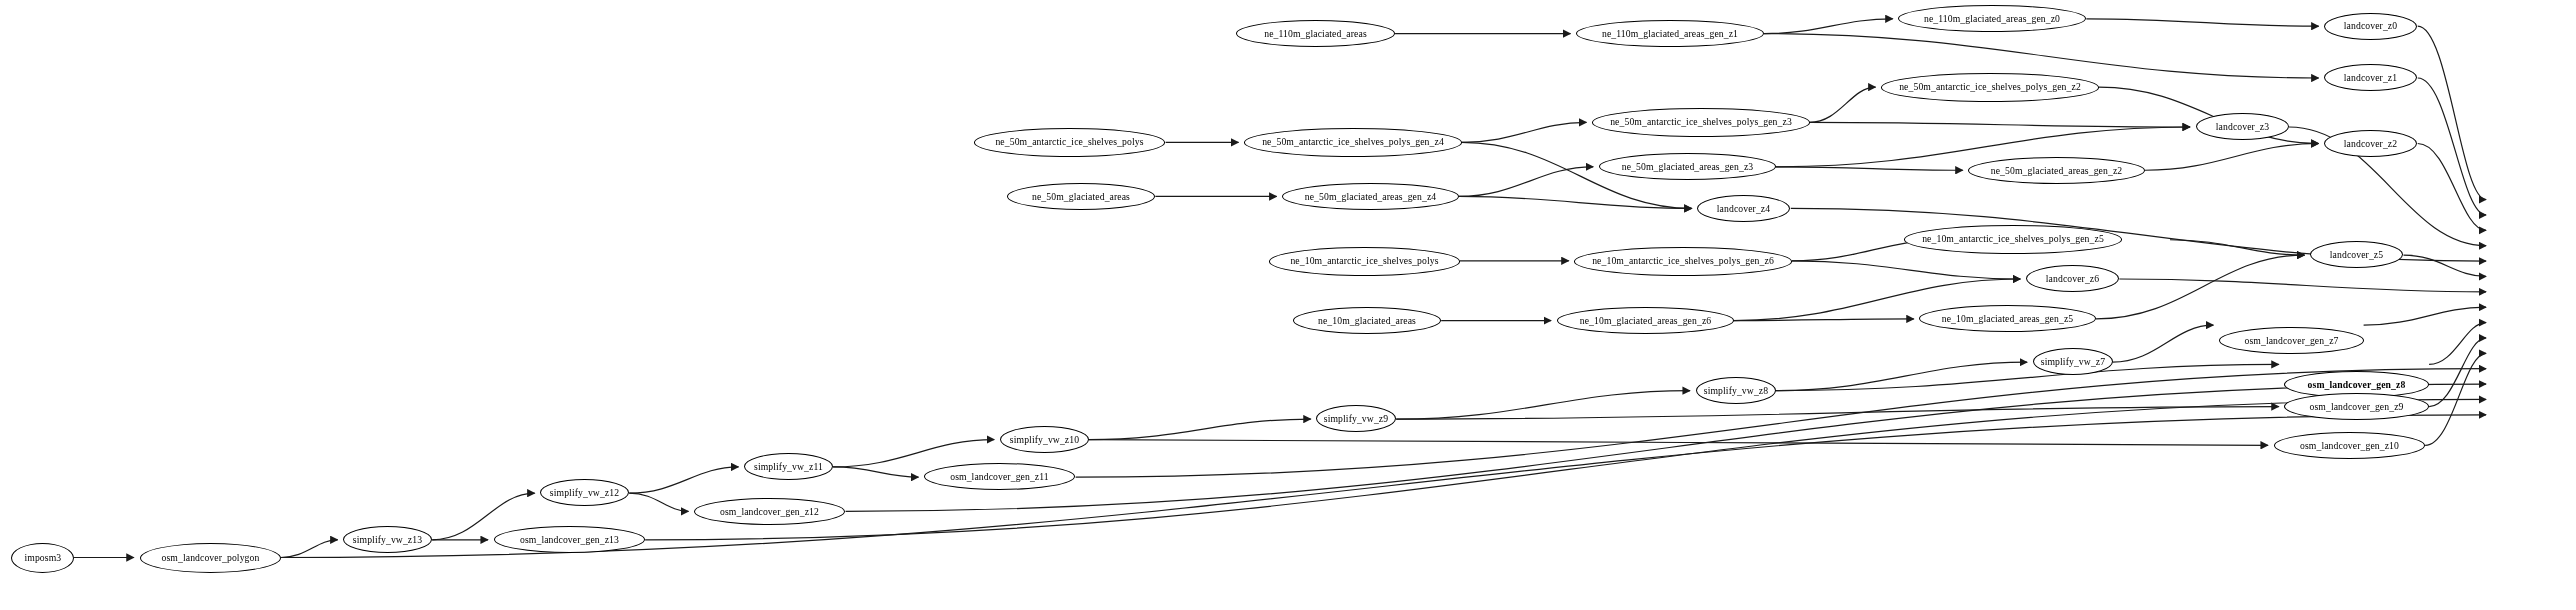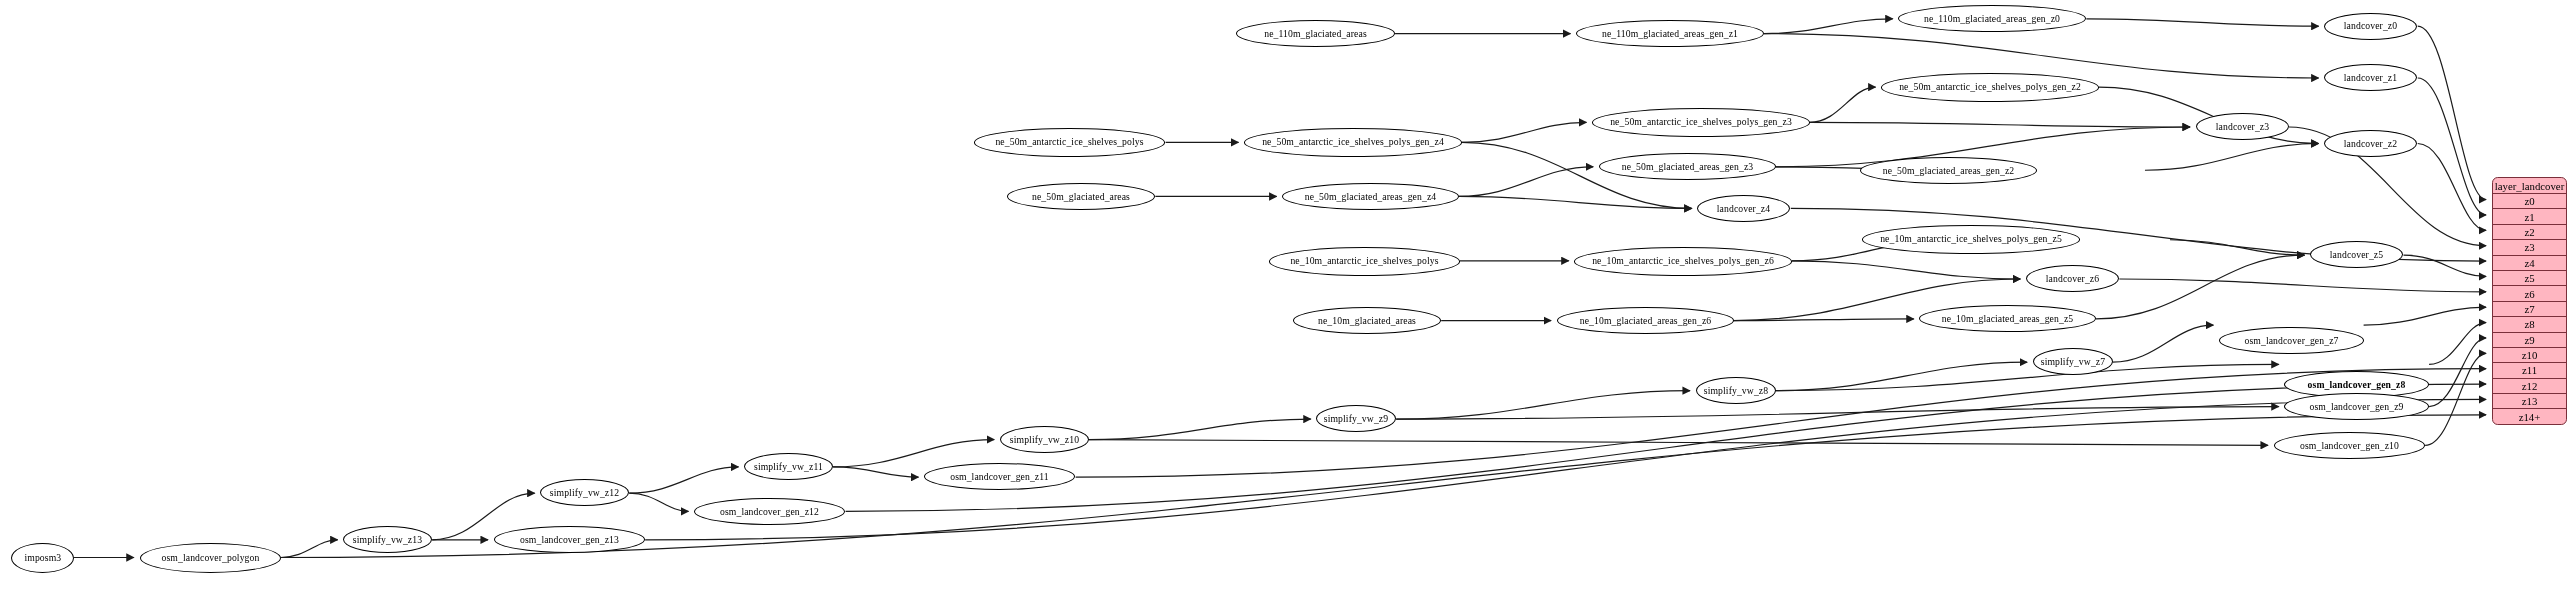--- a/index.html
+++ b/index.html
@@ -122,33 +122,33 @@
       </div>
       <div class="node" style="left: 1007px; top: 183px; width: 148px; height: 27px;">
         <span class="lbl">ne_50m_glaciated_areas</span>
       </div>
       <div class="node" style="left: 1282px; top: 183px; width: 177px; height: 27px;">
         <span class="lbl">ne_50m_glaciated_areas_gen_z4</span>
       </div>
       <div class="node" style="left: 1599px; top: 153px; width: 177px; height: 27px;">
         <span class="lbl">ne_50m_glaciated_areas_gen_z3</span>
       </div>
-      <div class="node" style="left: 1860px; top: 157px; width: 177px; height: 27px;">
+      <div class="node" style="left: 1968px; top: 157px; width: 177px; height: 27px;">
         <span class="lbl">ne_50m_glaciated_areas_gen_z2</span>
       </div>
       <div class="node" style="left: 1697px; top: 195px; width: 93px; height: 27px;">
         <span class="lbl">landcover_z4</span>
       </div>
       <div class="node" style="left: 1269px; top: 247px; width: 191px; height: 28.5px;">
         <span class="lbl">ne_10m_antarctic_ice_shelves_polys</span>
       </div>
       <div class="node" style="left: 1574px; top: 247px; width: 218px; height: 28.5px;">
         <span class="lbl">ne_10m_antarctic_ice_shelves_polys_gen_z6</span>
       </div>
-      <div class="node" style="left: 1862px; top: 225px; width: 218px; height: 28.5px; text-align: right;">
+      <div class="node" style="left: 1904px; top: 225px; width: 218px; height: 28.5px; text-align: right;">
         <span class="lbl">ne_10m_antarctic_ice_shelves_polys_gen_z5</span>
       </div>
       <div class="node" style="left: 2310px; top: 241px; width: 93px; height: 27px;">
         <span class="lbl">landcover_z5</span>
       </div>
       <div class="node" style="left: 2026px; top: 265px; width: 93px; height: 27px;">
         <span class="lbl">landcover_z6</span>
       </div>
       <div class="node" style="left: 1293px; top: 307px; width: 148px; height: 27px;">
         <span class="lbl">ne_10m_glaciated_areas</span>
@@ -202,32 +202,14 @@
         <span class="lbl">osm_landcover_gen_z13</span>
       </div>
       <div class="node" style="left: 11.4px; top: 543px; width: 63px; height: 30px;">
         <span class="lbl">imposm3</span>
       </div>
       <div class="node" style="left: 140px; top: 543px; width: 141px; height: 30px;">
         <span class="lbl">osm_landcover_polygon</span>
       </div>
     </div>
 
-  <div class="tbl" id="layer-table" style="left: 2492px; top: 177px; width: 75px;">
-      <div class="row head" style="height: 15px;">layer_landcover</div>
-      <div class="row" style="height: 15.4px;">z0</div>
-      <div class="row" style="height: 15.4px;">z1</div>
-      <div class="row" style="height: 15.4px;">z2</div>
-      <div class="row" style="height: 15.4px;">z3</div>
-      <div class="row" style="height: 15.4px;">z4</div>
-      <div class="row" style="height: 15.4px;">z5</div>
-      <div class="row" style="height: 15.4px;">z6</div>
-      <div class="row" style="height: 15.4px;">z7</div>
-      <div class="row" style="height: 15.4px;">z8</div>
-      <div class="row" style="height: 15.4px;">z9</div>
-      <div class="row" style="height: 15.4px;">z10</div>
-      <div class="row" style="height: 15.4px;">z11</div>
-      <div class="row" style="height: 15.4px;">z12</div>
-      <div class="row" style="height: 15.4px;">z13</div>
-      <div class="row" style="height: 15.4px;">z14+</div>
-    </div>
 </div>
 
 
 </body></html>

